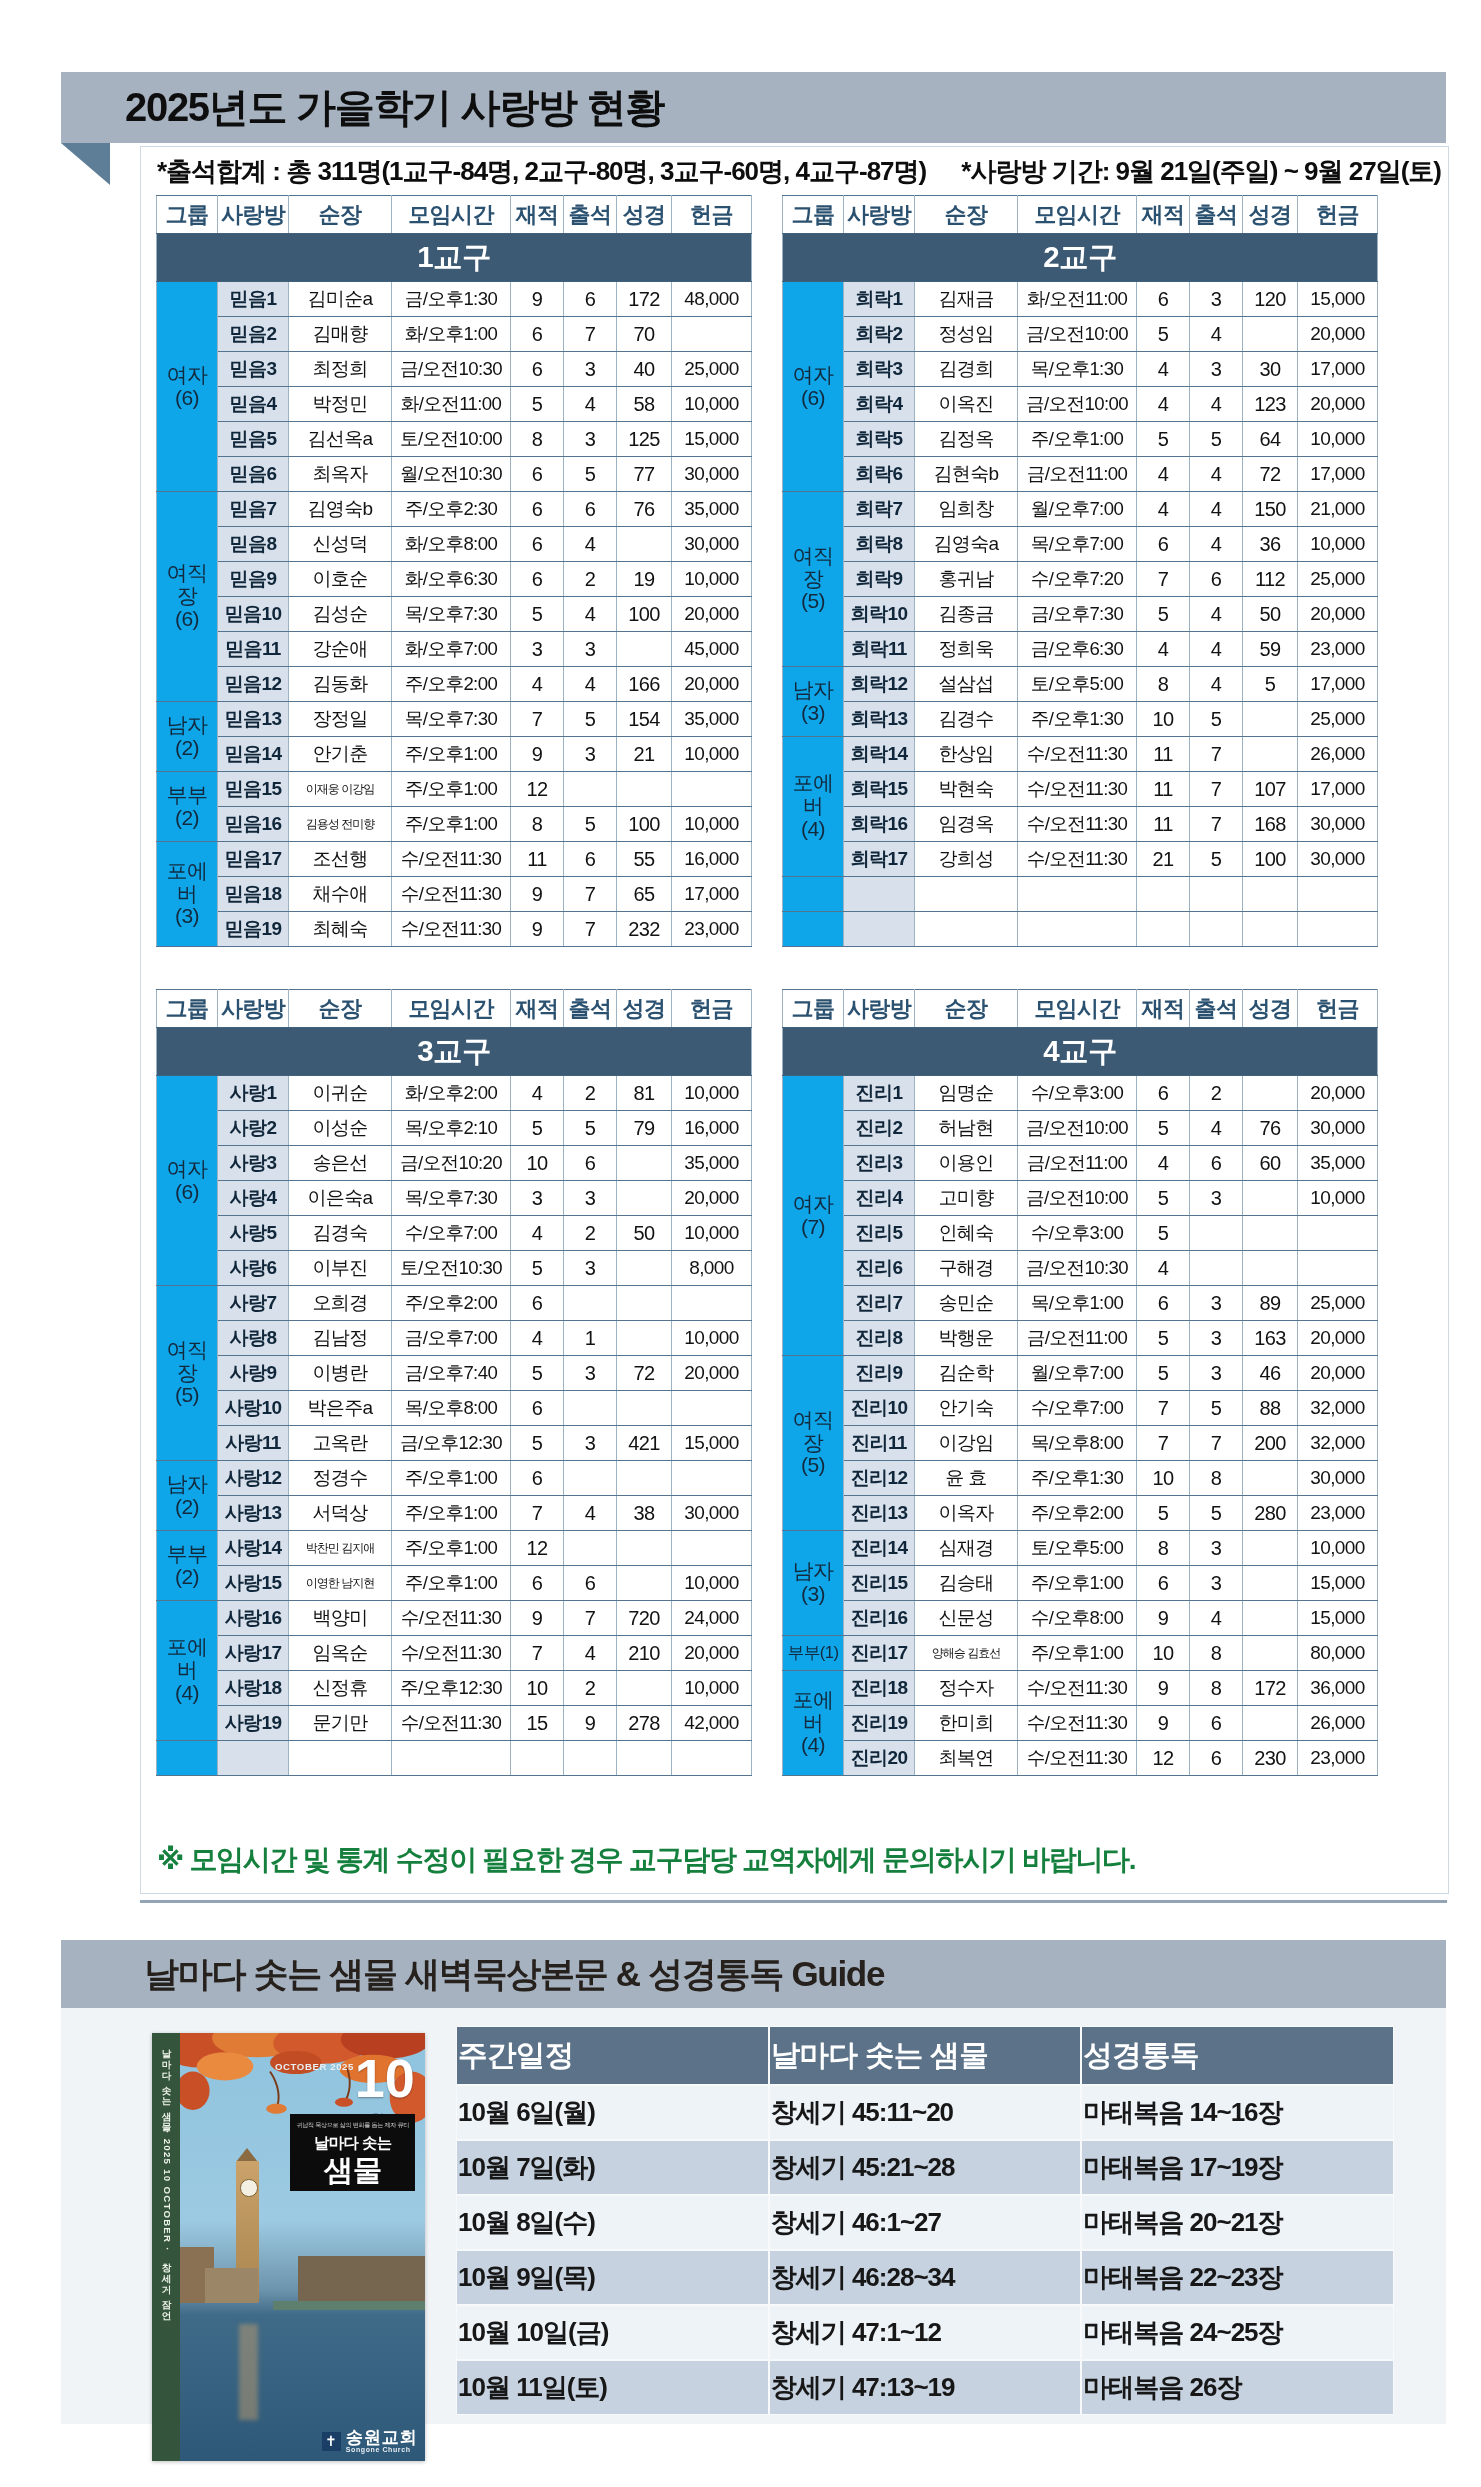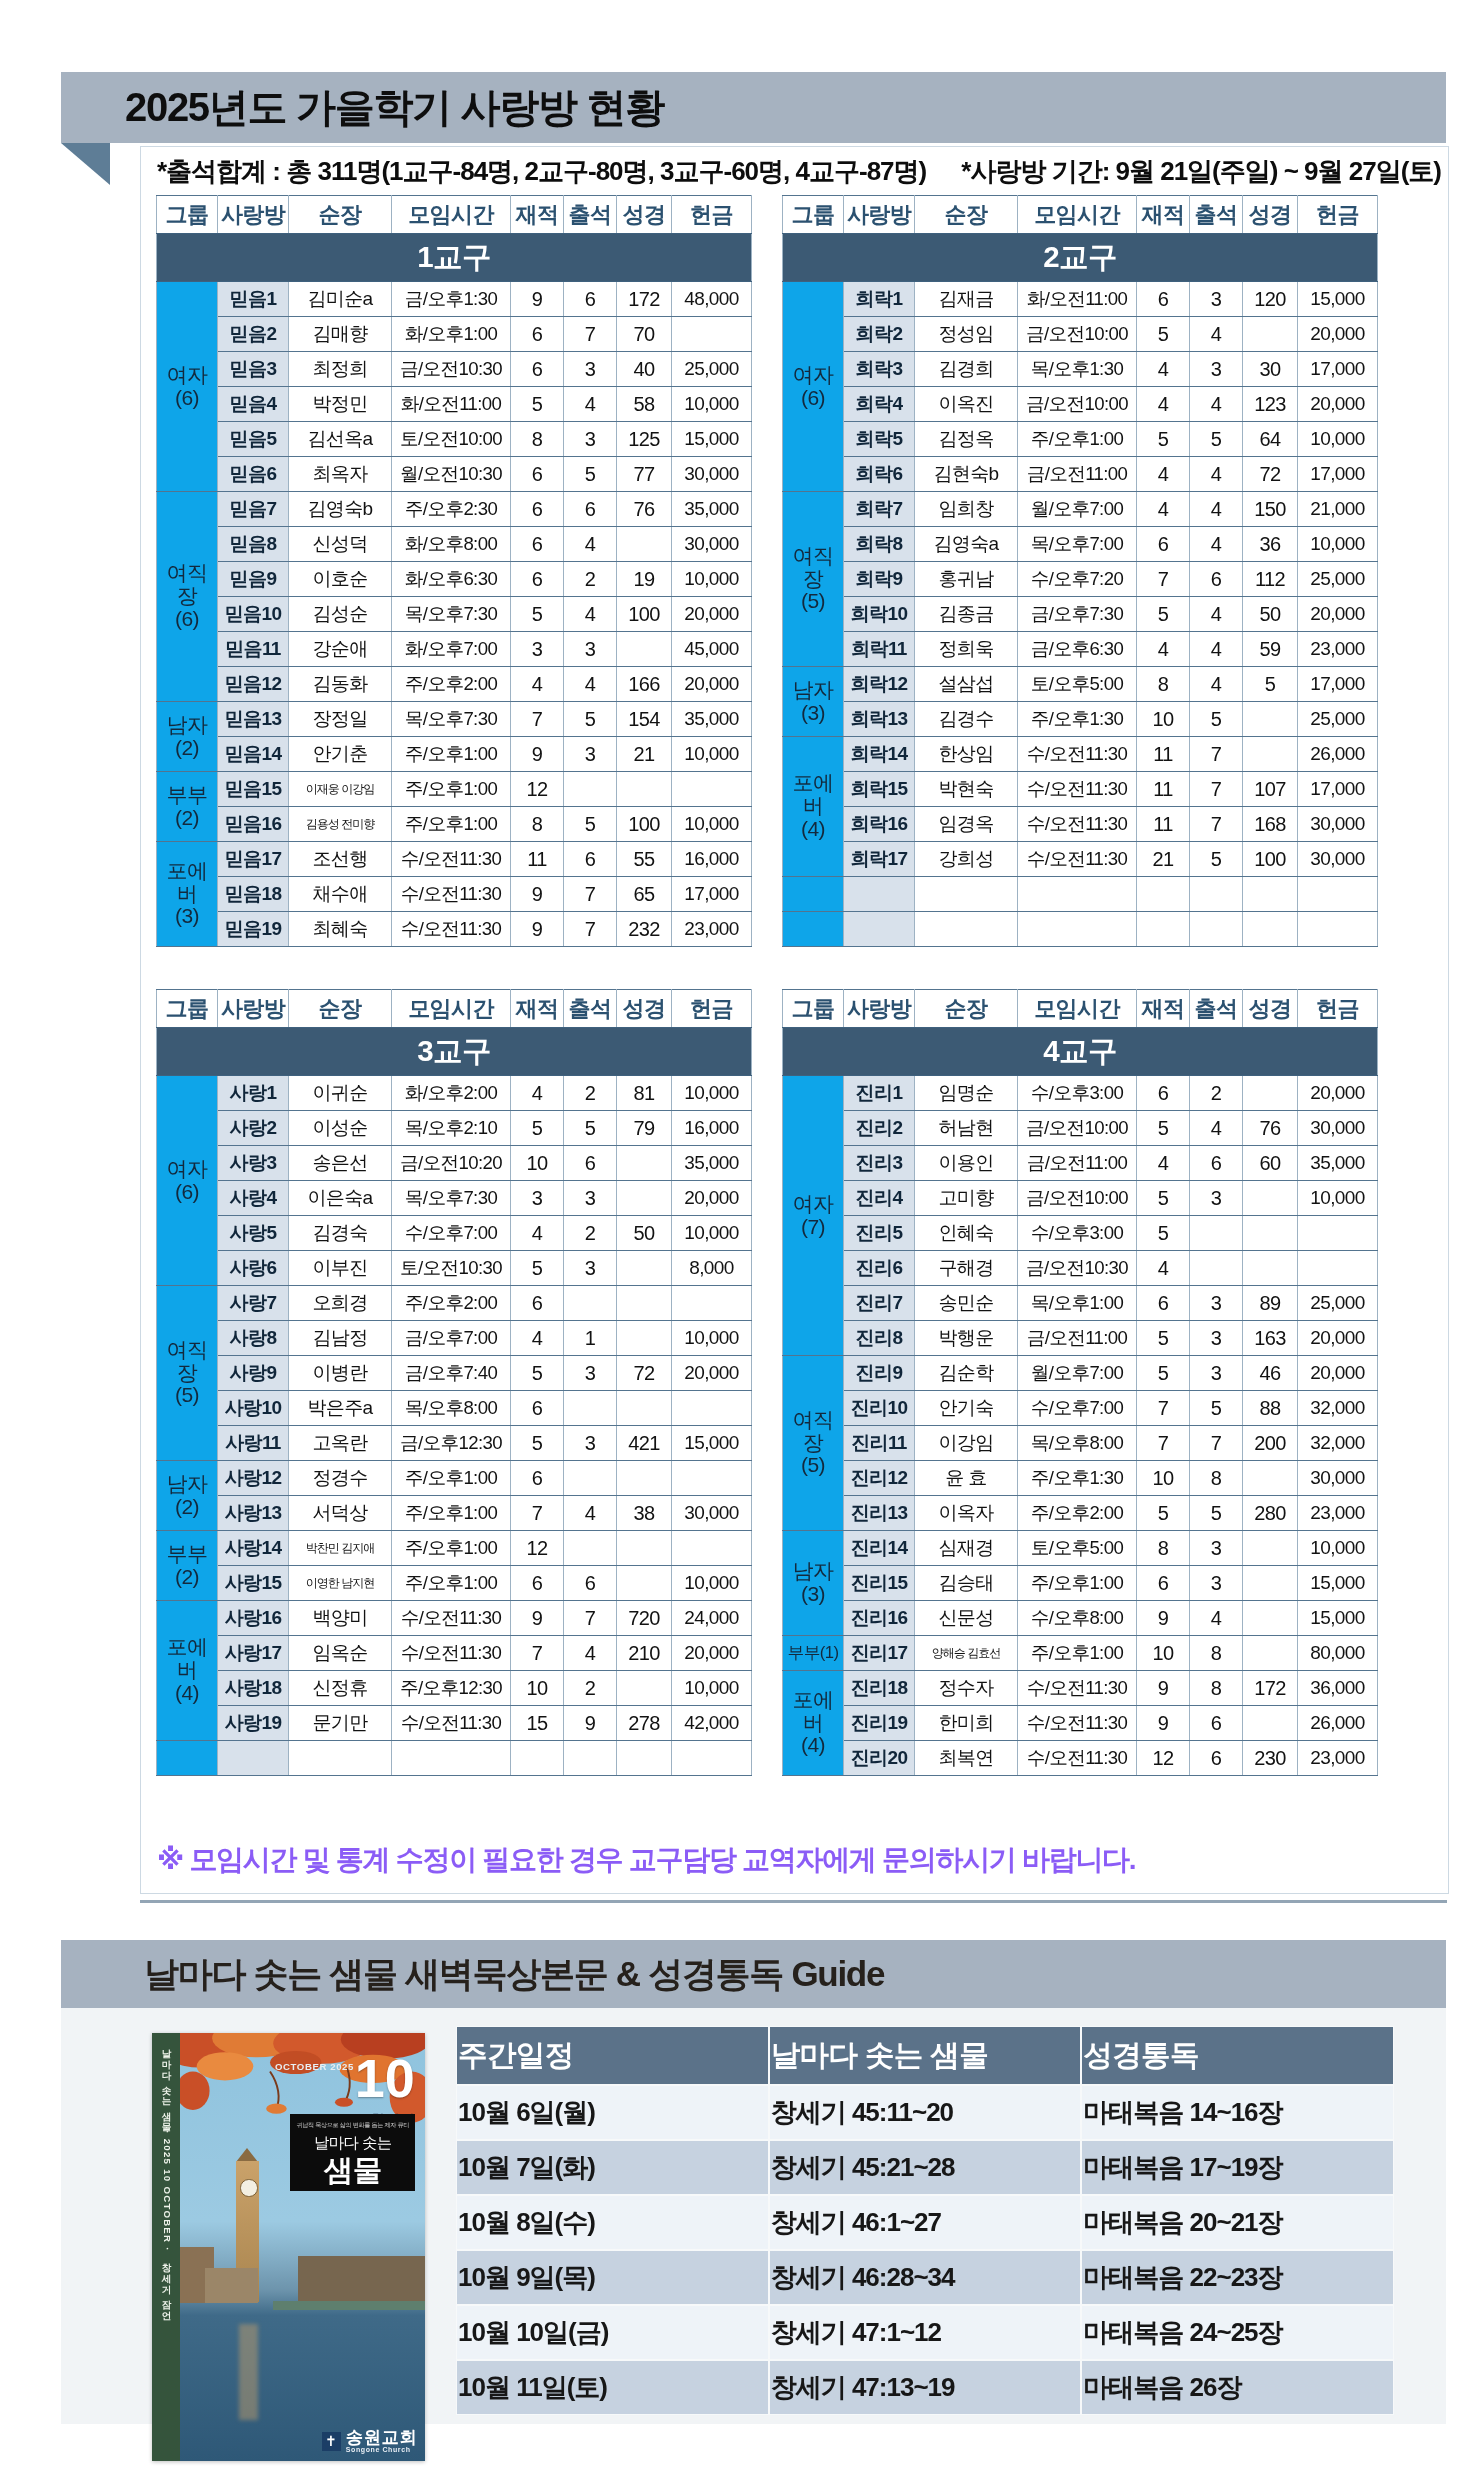--- a/index.html
+++ b/index.html
@@ -32,21 +32,21 @@
   .gu th.gcell{background:#0ea5e9;color:#13293d;font-size:21px;font-weight:400;white-space:pre-line;line-height:1.08;letter-spacing:-0.6px;}
   .gu th.gcell.tight{font-size:16.7px;}
   .gu th.room{background:#d8e1eb;color:#10263a;font-size:19px;font-weight:700;letter-spacing:-0.6px;white-space:nowrap;}
   .gu td{background:#ffffff;color:#121212;font-size:20px;letter-spacing:-0.6px;white-space:nowrap;}
   .gu td.leader{font-size:19px;}
   .gu td.leader.tight{font-size:12px;letter-spacing:-1px;}
   .gu td.time{font-size:18.6px;}
   .gu td.money{font-size:19px;}
 
   
-  .note{position:absolute;left:157px;top:1841px;font-size:28px;font-weight:600;color:#8b5cf6;letter-spacing:-1.3px;}
+  .note{position:absolute;left:157px;top:1841px;font-size:28px;font-weight:600;color:#15803d;letter-spacing:-1.3px;}
 
   
   .divider{position:absolute;left:140px;top:1900px;width:1307px;height:3.2px;background:#93a5b5;}
   .bottombar{position:absolute;left:61px;top:1940px;width:1385px;height:68px;background:#a6b2c0;display:flex;align-items:center;}
   .bottombar .t{padding-left:83px;font-size:35px;font-weight:800;color:#26211c;letter-spacing:-1.3px;}
   .panel{position:absolute;left:61px;top:2008px;width:1385px;height:416px;background:#f1f4f6;}
 
   
   .guide{position:absolute;left:456px;top:2026px;width:938px;}
   table.gd{border-collapse:separate;border-spacing:0;width:938px;table-layout:fixed;}
@@ -61,21 +61,21 @@
   .spine{position:absolute;left:0;top:0;width:28px;height:100%;background:#35543c;display:flex;align-items:flex-start;justify-content:center;}
   .spine .vtext{writing-mode:vertical-rl;color:#eef3ea;font-size:9.6px;font-weight:700;letter-spacing:1.3px;margin-top:9px;white-space:nowrap;}
   .cmain{position:absolute;left:28px;top:0;width:245px;height:100%;overflow:hidden;
          background:linear-gradient(180deg,#8fc3de 0%,#9ccae2 44%,#6d94ac 60%,#3f6a88 66%,#2e5877 100%);}
   .leaves{position:absolute;left:0;top:0;width:100%;height:40%;}
   .issue-num{position:absolute;right:10.3px;top:18px;color:#ffffff;font-size:54px;font-weight:800;line-height:1;text-shadow:0 0.6px 1.9px rgba(0,0,0,.35);}
   .issue-date{position:absolute;right:71px;top:28px;color:#e8eef2;font-size:9.6px;font-weight:700;letter-spacing:0.6px;text-align:right;}
   .issue-books{position:absolute;right:10.3px;top:78px;color:#1f2f49;font-size:14.8px;font-weight:700;text-align:right;white-space:pre-line;line-height:1.25;}
   .blackbox{position:absolute;left:45%;top:19%;width:51%;height:18%;background:#0c0c0c;color:#ffffff;display:flex;flex-direction:column;align-items:center;justify-content:center;gap:2.6px;}
   .blackbox .tag{font-size:6.1px;color:#cfcfcf;letter-spacing:-0.3px;white-space:nowrap;}
-  .blackbox .l1{font-size:15.4px;font-weight:400;letter-spacing:-0.6px;}
+  .blackbox .l1{font-size:15.4px;font-weight:700;letter-spacing:-0.6px;}
   .blackbox .l2{font-size:29.5px;font-weight:800;letter-spacing:-0.6px;line-height:.95;}
   .tower{position:absolute;left:23%;top:30%;width:23px;height:141px;background:linear-gradient(180deg,#caa26a,#a9854f);}
   .tower .clock{position:absolute;left:3.9px;top:18px;width:15.4px;height:15.4px;border-radius:50%;background:#f3efe2;border:1.9px solid #7c6036;}
   .spire{position:absolute;left:23%;top:26.8%;width:0;height:0;border-left:11.6px solid transparent;border-right:11.6px solid transparent;border-bottom:14px solid #8a6b42;}
   .bldg1{position:absolute;right:0;top:52%;width:52%;height:11%;background:#77664f;}
   .bldg2{position:absolute;left:10%;top:55%;width:22%;height:8%;background:#9b8668;}
   .bldg3{position:absolute;left:0;top:50%;width:14%;height:13%;background:#8a7154;}
   .bridge{position:absolute;right:0;top:62.5%;width:62%;height:9px;background:#5e7f6e;}
   .reflection{position:absolute;left:24%;top:68%;width:19px;height:96px;background:rgba(202,162,106,.45);filter:blur(1.9px);}
   .church{position:absolute;right:7.7px;bottom:7.7px;display:flex;align-items:center;gap:5.1px;color:#ffffff;}

